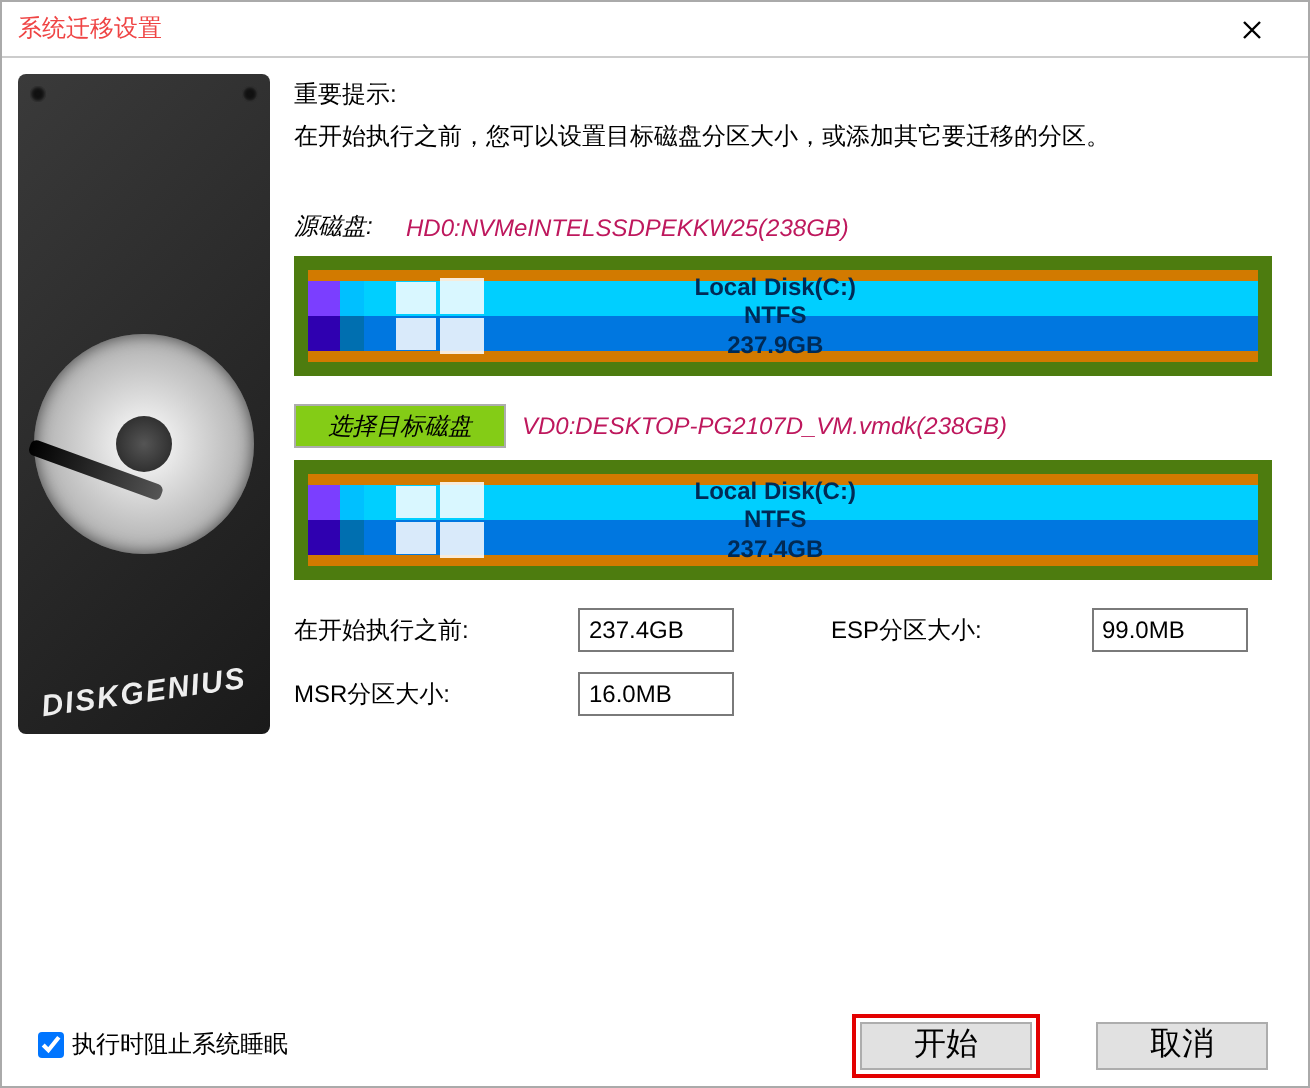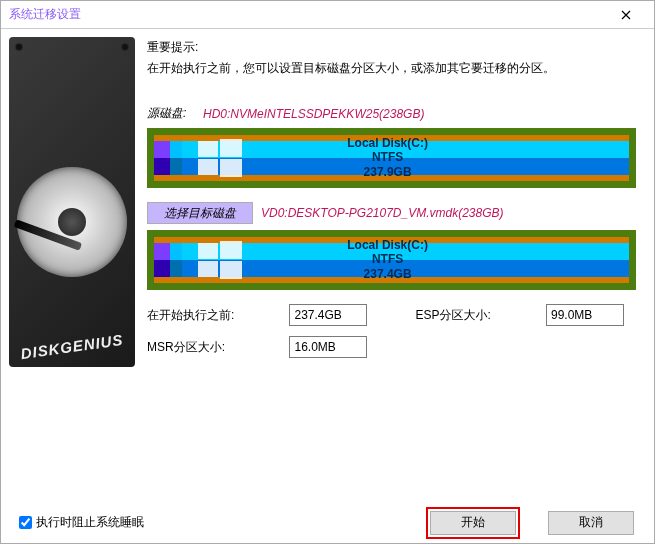--- a/index.html
+++ b/index.html
@@ -1,50 +1,50 @@
 <!DOCTYPE html>
 <html><head>
 <meta charset="utf-8">
 <style>
   * { box-sizing: border-box; margin: 0; padding: 0; }
   body { font-family: "Microsoft YaHei", "Segoe UI", Tahoma, sans-serif; font-size: 12px; background: #fff; }
   .window { width: 655px; height: 544px; border: 1px solid #aaa; position: relative; }
   .titlebar { height: 28px; background: #fff; border-bottom: 1px solid #ccc; display: flex; align-items: center; padding: 0 8px; }
-  .titlebar .title { flex: 1; color: #8b5cf6; }
+  .titlebar .title { flex: 1; color: #ef4444; }
   .titlebar .close { width: 40px; height: 28px; display: flex; align-items: center; justify-content: center; cursor: pointer; font-size: 14px; }
   .body { display: flex; height: calc(100% - 28px - 42px); }
   .sidebar { width: 140px; padding: 8px 0 0 8px; }
   .disk-img { width: 126px; height: 330px; background: linear-gradient(135deg, #3a3a3a 0%, #1a1a1a 100%); border-radius: 4px; position: relative; overflow: hidden; }
   .disk-img .platter { position: absolute; left: 50%; top: 56%; transform: translate(-50%, -50%); width: 110px; height: 110px; border-radius: 50%; background: radial-gradient(circle, #fff 0%, #dcdcdc 30%, #c0c0c0 55%, #8a8a8a 100%); box-shadow: 0 0 8px rgba(0,0,0,.6) inset; }
   .disk-img .platter::after { content: ""; position: absolute; left: 50%; top: 50%; width: 28px; height: 28px; border-radius: 50%; background: radial-gradient(circle, #555 0%, #222 100%); transform: translate(-50%,-50%); }
   .disk-img .arm { position: absolute; left: 6px; top: 55%; width: 70px; height: 8px; background: linear-gradient(90deg,#000,#555); transform: rotate(20deg); transform-origin: left center; border-radius: 3px; }
   .disk-img .brand { position: absolute; bottom: 12px; left: 50%; transform: translateX(-50%) rotate(-8deg); color: #eee; font-weight: bold; font-style: italic; font-size: 15px; letter-spacing: 1px; white-space: nowrap; }
   .disk-img .hole { position:absolute; width:8px; height:8px; border-radius:50%; background:#111; box-shadow: inset 0 0 2px #555;}
   .main { flex: 1; padding: 10px 18px 0 6px; }
   .tip-title { font-weight: normal; color: #000; margin-bottom: 4px; }
   .tip-text { color: #000; margin-bottom: 28px; }
   .disk-row { display: flex; align-items: center; margin-bottom: 6px; gap: 8px; font-style: italic; }
   .disk-label { min-width: 48px; color: #000; }
   .disk-name { color: #be185d; }
-  .btn-select { display: inline-block; background: #c4b5fd; border: 1px solid #adadad; padding: 2px 16px; line-height: 16px; height: 22px; cursor: pointer; }
+  .btn-select { display: inline-block; background: #84cc16; border: 1px solid #adadad; padding: 2px 16px; line-height: 16px; height: 22px; cursor: pointer; }
   .bar { width: 100%; height: 60px; display: flex; margin-bottom: 14px; border: 7px solid #4d7c0f; }
   .bar .seg { height: 100%; }
   .bar .thin { width: 8px; background: linear-gradient(to bottom, #d27a00 0%, #d27a00 12%, #7b3eff 12%, #7b3eff 50%, #2f00b0 50%, #2f00b0 88%, #d27a00 88%, #d27a00 100%); }
   .bar .thin2 { width: 12px; background: linear-gradient(to bottom, #d27a00 0%, #d27a00 12%, #00c0ff 12%, #00c0ff 50%, #006fb0 50%, #006fb0 88%, #d27a00 88%, #d27a00 100%); }
   .bar .big { flex: 1; position: relative; background: linear-gradient(to bottom, #d27a00 0%, #d27a00 12%, #00cfff 12%, #00cfff 50%, #0077e0 50%, #0077e0 88%, #d27a00 88%, #d27a00 100%); display: flex; align-items: center; }
   .bar .big .winlogo { width: 44px; height: 38px; margin-left: 16px; opacity: 0.85; }
   .bar .big .info { position: absolute; left: 46%; top: 50%; transform: translate(-50%,-50%); text-align: center; font-weight: bold; color: #002a55; line-height: 1.2; }
   .size-grid { display: grid; grid-template-columns: auto 90px auto 90px; column-gap: 36px; row-gap: 10px; align-items: center; margin-top: 4px; }
   .size-grid label { color: #000; text-align: left; white-space: nowrap; }
   .size-grid input { height: 22px; border: 1px solid #7a7a7a; padding: 0 4px; font-family: inherit; font-size: 12px; width: 78px; }
   .footer { position: absolute; left: 0; right: 0; bottom: 0; height: 42px; border-top: 1px solid #fff; display: flex; align-items: center; padding: 0 18px; }
   .footer .chk { display: flex; align-items: center; gap: 4px; }
   .footer .chk input { width: 13px; height: 13px; }
   .footer .spacer { flex: 1; }
-  .footer .btn { width: 86px; height: 24px; background: #e1e1e1; border: 1px solid #adadad; cursor: pointer; font-family: inherit; font-size: 12px; }
+  .footer .btn { width: 86px; height: 24px; background: #e1e1e1; border: 1px solid #adadad; cursor: pointer; font-family: inherit; font-size: 16px; }
   .footer .btn-wrap { padding: 2px; }
   .footer .btn-wrap.highlight { border: 2px solid #e30000; }
   .winlogo svg { width: 100%; height: 100%; }
 </style>
 </head>
 <body>
 
 <div class="window">
 
   <div class="titlebar">

